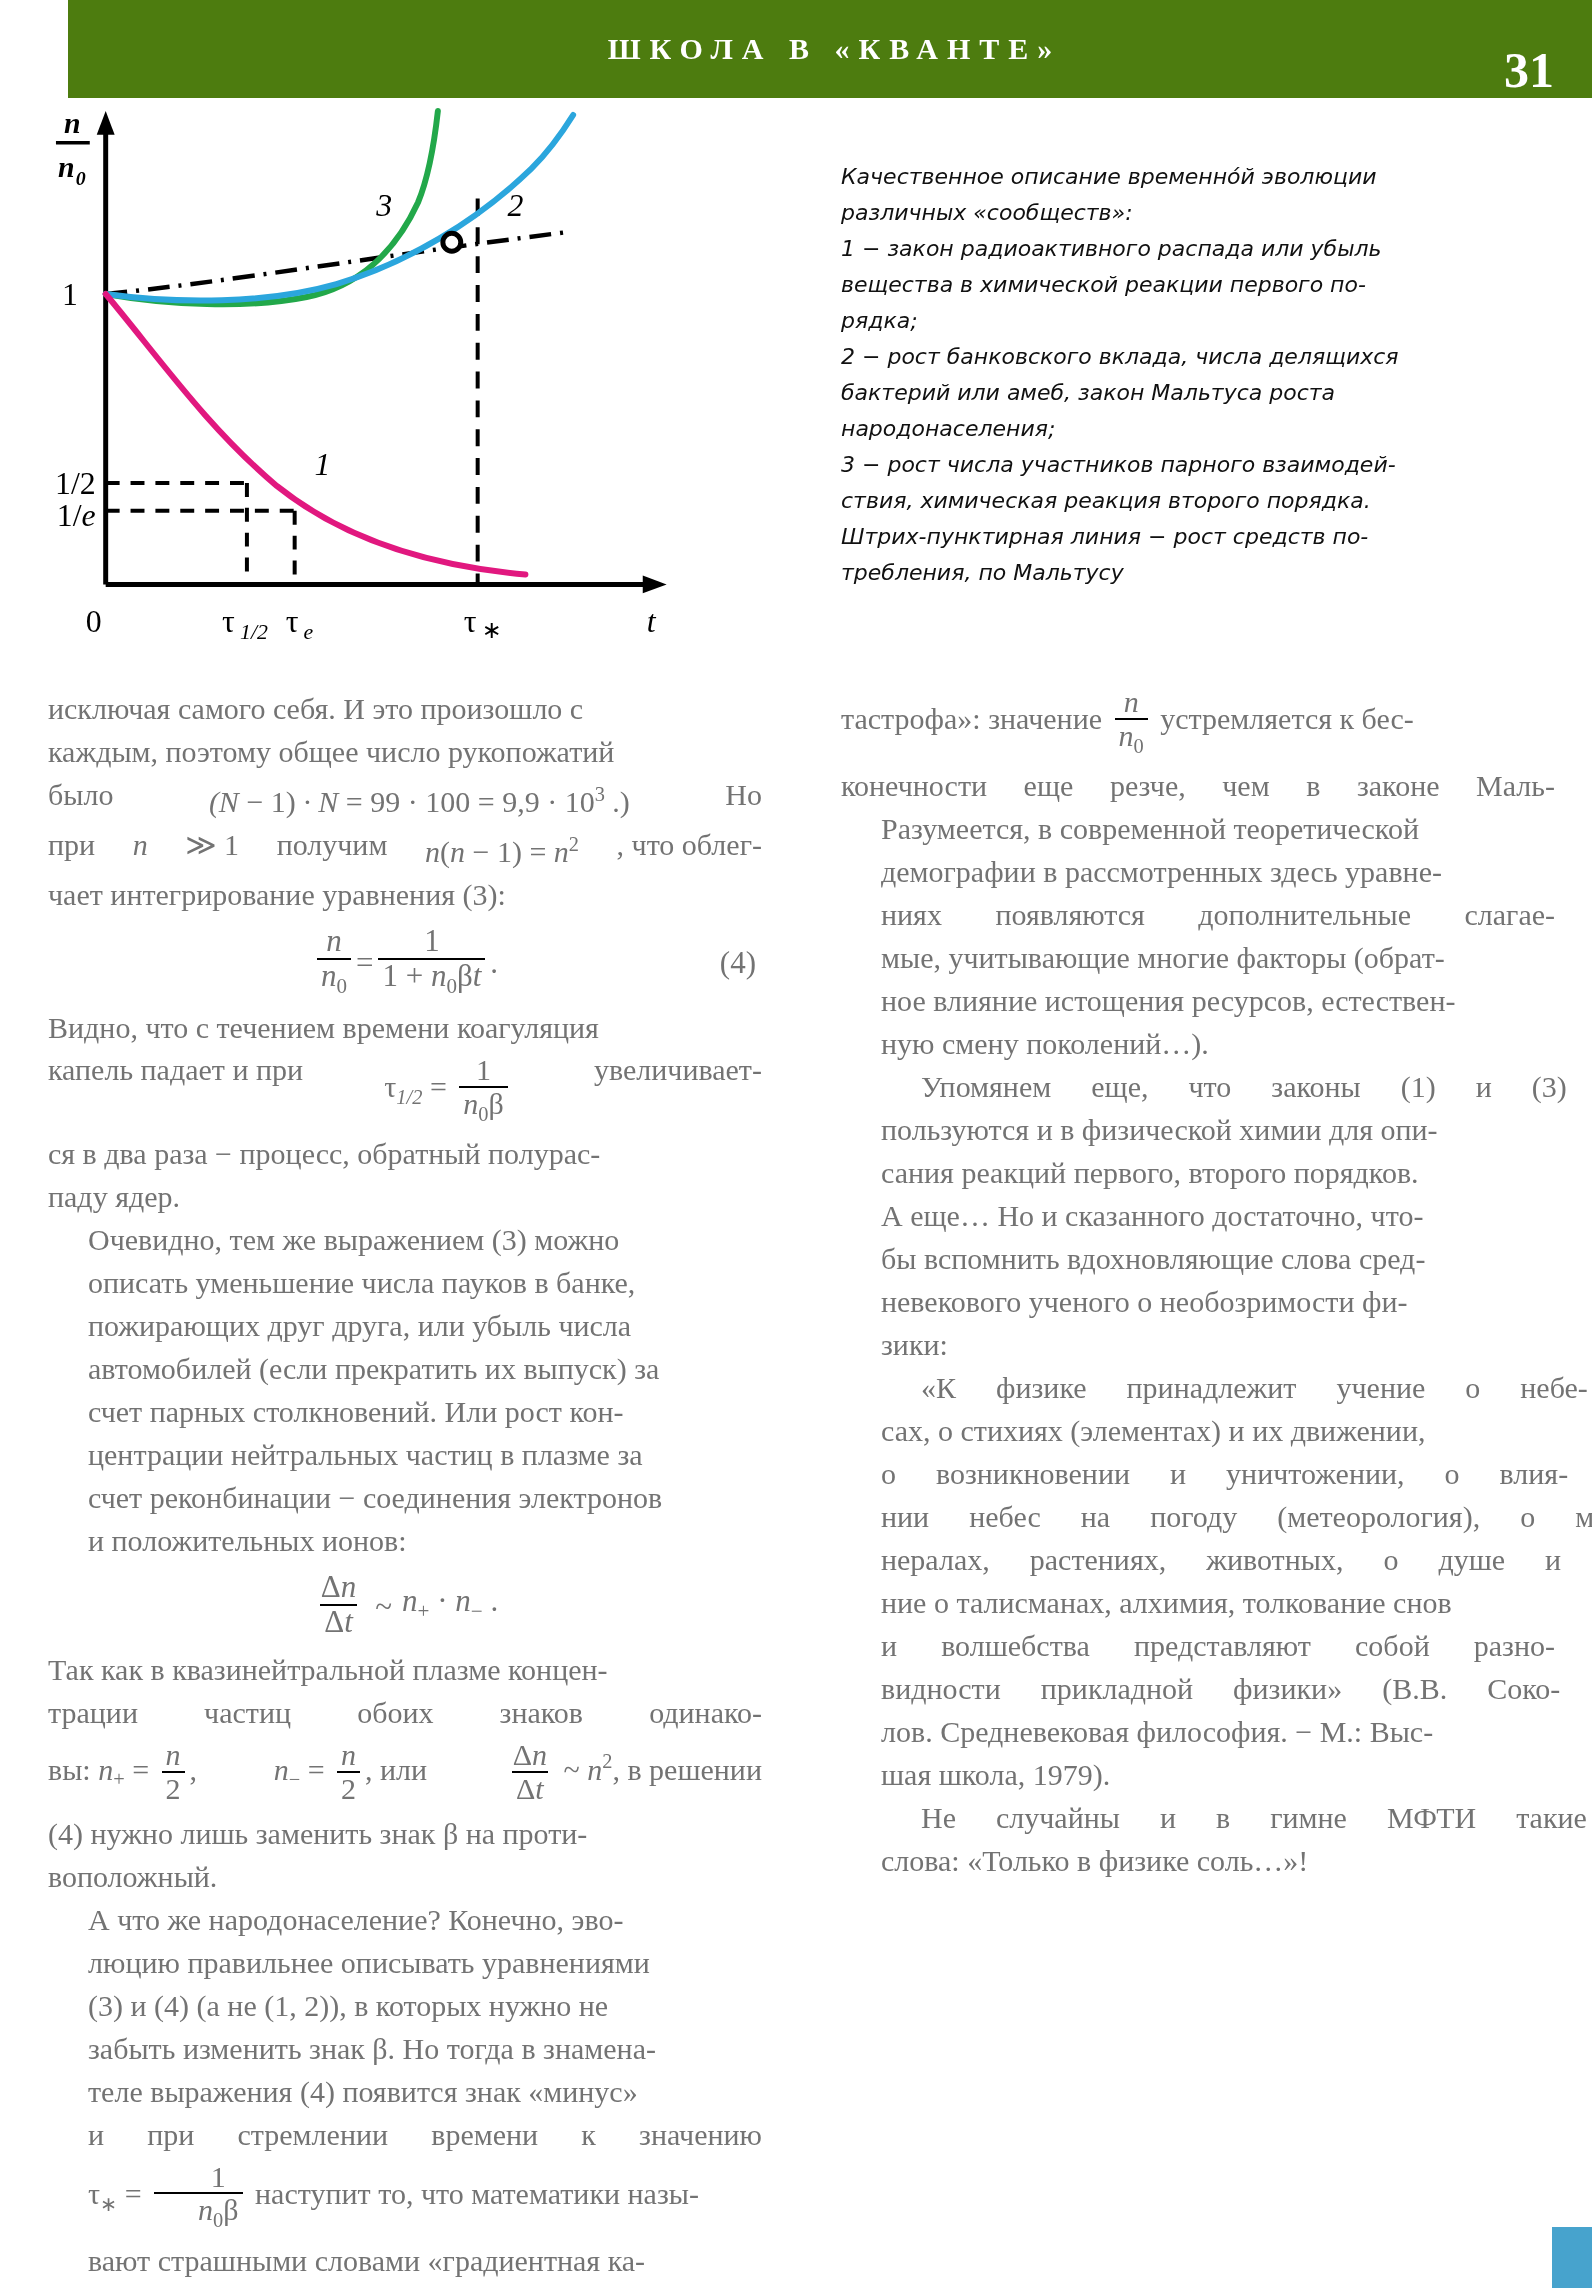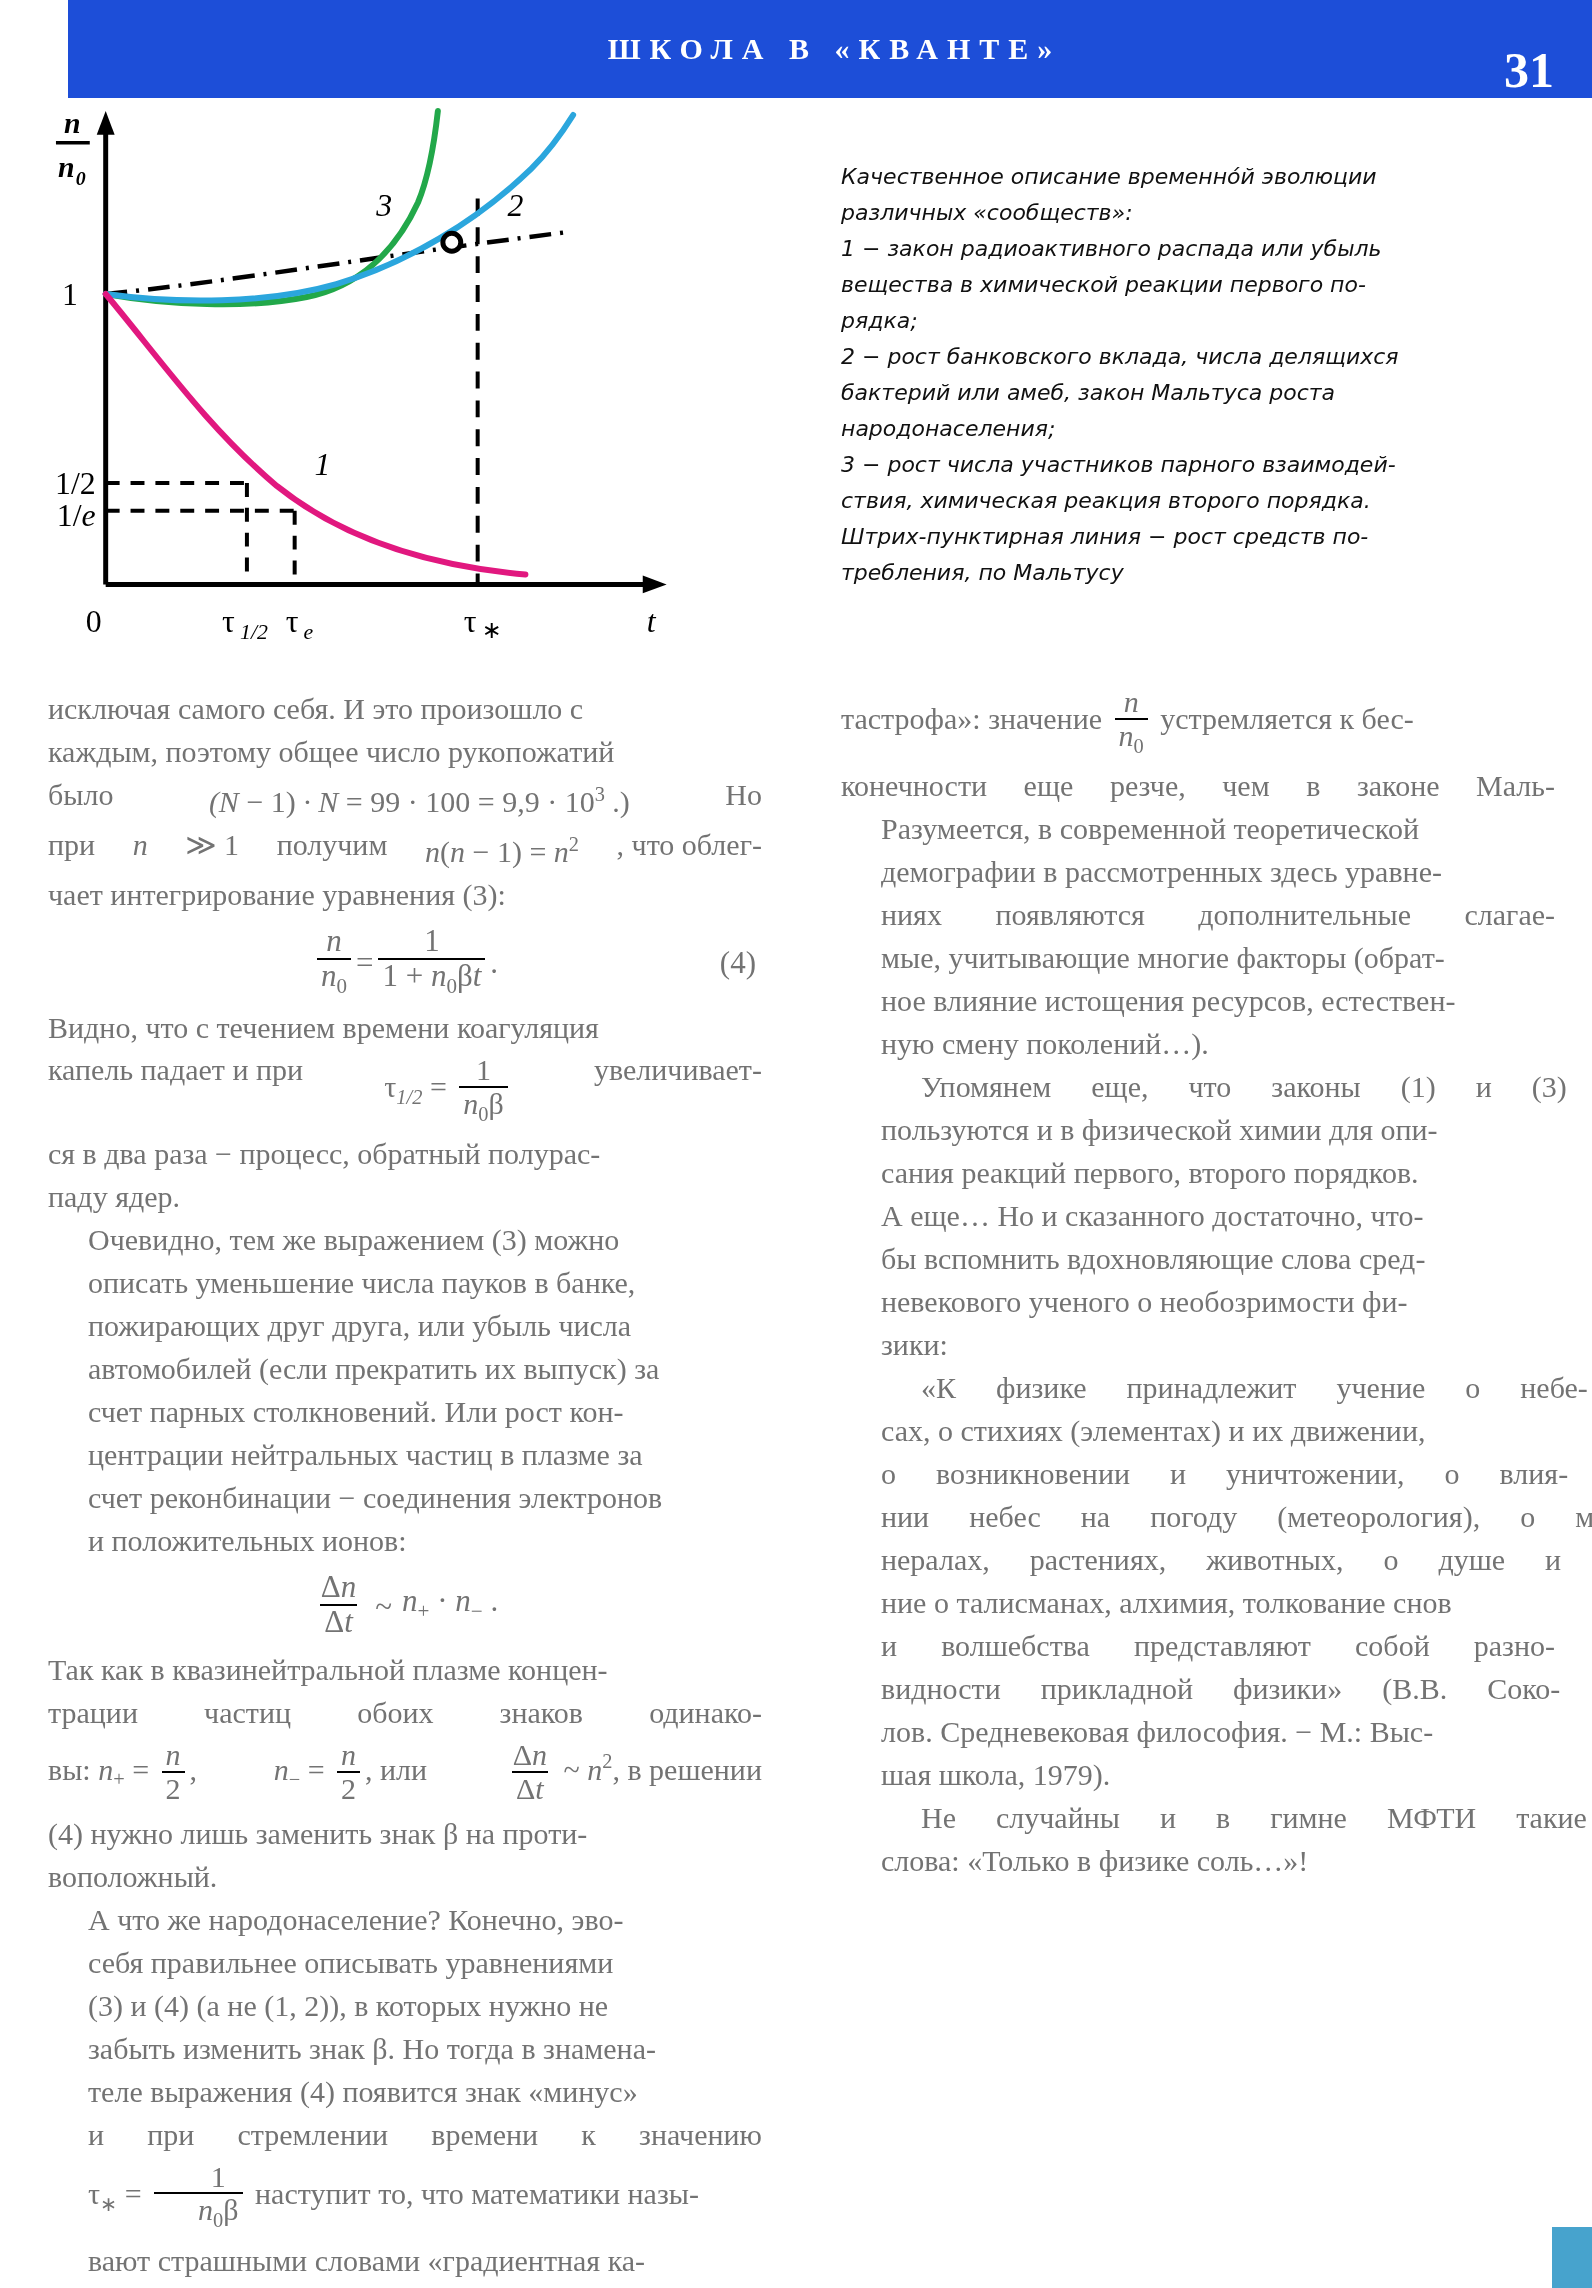--- a/index.html
+++ b/index.html
@@ -13,21 +13,21 @@
     overflow: hidden;
   }
 
   
   #header-banner {
     position: absolute;
     left: 68px;
     top: 0;
     width: 1524px;
     height: 98px;
-    background: #1d4ed8;
+    background: #4d7c0f;
   }
   #header-title {
     position: absolute;
     left: 0;
     top: 0;
     width: 1524px;
     height: 98px;
     line-height: 98px;
     text-align: center;
     color: #ffffff;
@@ -314,21 +314,21 @@
           <span class="den">Δ<span class="it">t</span></span>
         </span> ~ <span class="it">n</span><span class="sup">2</span>, в решении
       </span>
     </span>
     <span class="line">(4) нужно лишь заменить знак β на проти-</span>
     <span class="line">воположный.</span>
   </div>
 
   <div class="p indent">
     <span class="line">А что же народонаселение? Конечно, эво-</span>
-    <span class="line">себя правильнее описывать уравнениями</span>
+    <span class="line">люцию правильнее описывать уравнениями</span>
     <span class="line">(3) и (4) (а не (1, 2)), в которых нужно не</span>
     <span class="line">забыть изменить знак β. Но тогда в знамена-</span>
     <span class="line">теле выражения (4) появится знак «минус»</span>
     <span class="line just">
       <span>и</span>
       <span>при</span>
       <span>стремлении</span>
       <span>времени</span>
       <span>к</span>
       <span>значению</span>

